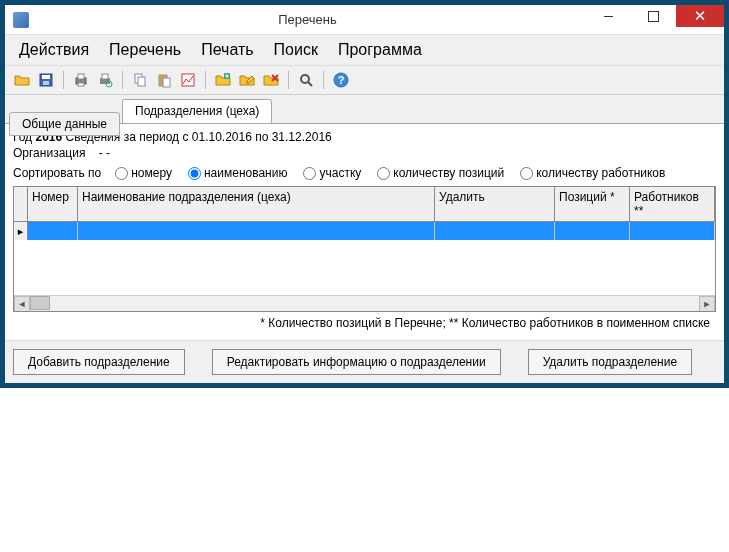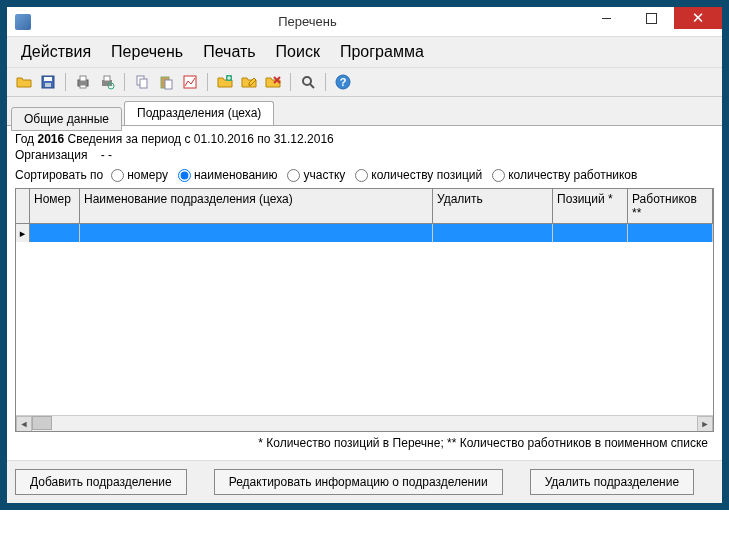--- a/index.html
+++ b/index.html
@@ -1,38 +1,38 @@
 <!DOCTYPE html>
 <html><head>
 <meta charset="utf-8">
 <style>
 * { box-sizing: border-box; margin: 0; padding: 0; }
 body { font-family: Tahoma, Arial, sans-serif; font-size: 11px; background: #fff; width: 729px; height: 552px; overflow: hidden; }
-.window { width: 729px; height: 510px; border: 7px solid #0c4a6e; display: flex; flex-direction: column; background: #f0f0f0; }
+.window { width: 729px; height: 388px; border: 5px solid #0c4a6e; display: flex; flex-direction: column; background: #f0f0f0; }
 .titlebar { height: 30px; background: #fff; display: flex; align-items: center; border-bottom: 1px solid #ddd; }
 .titlebar-icon { width: 16px; height: 16px; margin-left: 8px; background: linear-gradient(135deg,#6a9cd4,#3b6ca8); border-radius:2px; }
 .titlebar-title { flex: 1; text-align: center; font-size: 13px; color: #333; }
 .window-controls { display: flex; height: 100%; }
 .win-btn { width: 45px; height: 22px; display: flex; align-items: center; justify-content: center; font-size: 14px; cursor: pointer; }
 .win-btn.min::after { content:""; width:9px; height:1px; background:#333; }
 .win-btn.max { font-size:11px; }
 .win-btn.max::after { content:""; width:9px; height:9px; border:1px solid #333; }
 .win-btn.close { background: #c9302c; color: #fff; width: 48px; font-size: 15px; }
 .menubar { background: #f0f0f0; display: flex; gap: 0; padding: 2px 4px; font-size: 16px; border-bottom: 1px solid #ddd; }
 .menu-item { padding: 4px 10px; cursor: pointer; }
 .toolbar { background: #f0f0f0; display: flex; gap: 2px; padding: 3px 6px; align-items: center; border-bottom: 1px solid #ccc; }
 .tbtn { width: 22px; height: 22px; display: flex; align-items: center; justify-content: center; cursor: pointer; border: 1px solid transparent; }
 .tsep { width: 1px; height: 18px; background: #bbb; margin: 0 4px; }
 .tabs { background: #f0f0f0; display: flex; padding: 4px 4px 0 4px; }
 .tab { padding: 4px 12px; border: 1px solid #aaa; border-bottom: none; background: #fff; font-size: 12px; cursor: pointer; margin-right: 2px; border-radius: 3px 3px 0 0; position: relative; }
-.tab.inactive { background: #f0f0f0; border-bottom: 1px solid #aaa; top: 6px; }
+.tab.inactive { background: #f0f0f0; border-bottom: 1px solid #aaa; top: 13px; }
 .tab-content { background: #fff; border-top: 1px solid #aaa; flex: 1; display: flex; flex-direction: column; padding: 6px 8px; }
 .info-line { font-size: 12px; margin-bottom: 2px; }
 .info-line b { font-weight: bold; }
-.sort-line { font-size: 12px; margin: 4px 0 6px 0; display: flex; align-items: center; gap: 8px; }
+.sort-line { font-size: 12px; margin: 4px 0 6px 0; display: flex; align-items: center; gap: 14px; }
 .radio { display: inline-flex; align-items: center; gap: 3px; margin-right: 2px;}
 .radio input { margin: 0; }
 .grid { flex: 1; display: flex; flex-direction: column; border: 1px solid #888; background: #fff; overflow: hidden; }
 .grid-header { display: flex; background: #f0f0f0; border-bottom: 1px solid #888; }
 .gh { border-right: 1px solid #888; padding: 3px 4px; font-size: 12px; background: #efefef; }
 .grid-body { flex: 1; overflow: hidden; position: relative; }
 .grid-row { display: flex; height: 18px; }
 .grid-row.selected .gc { background: #1e90ff; }
 .gc { border-right: 1px solid #ccc; height: 100%; }
 .row-indicator { width: 14px; background: #efefef; border-right: 1px solid #888; display:flex; align-items:center; justify-content:center;}

